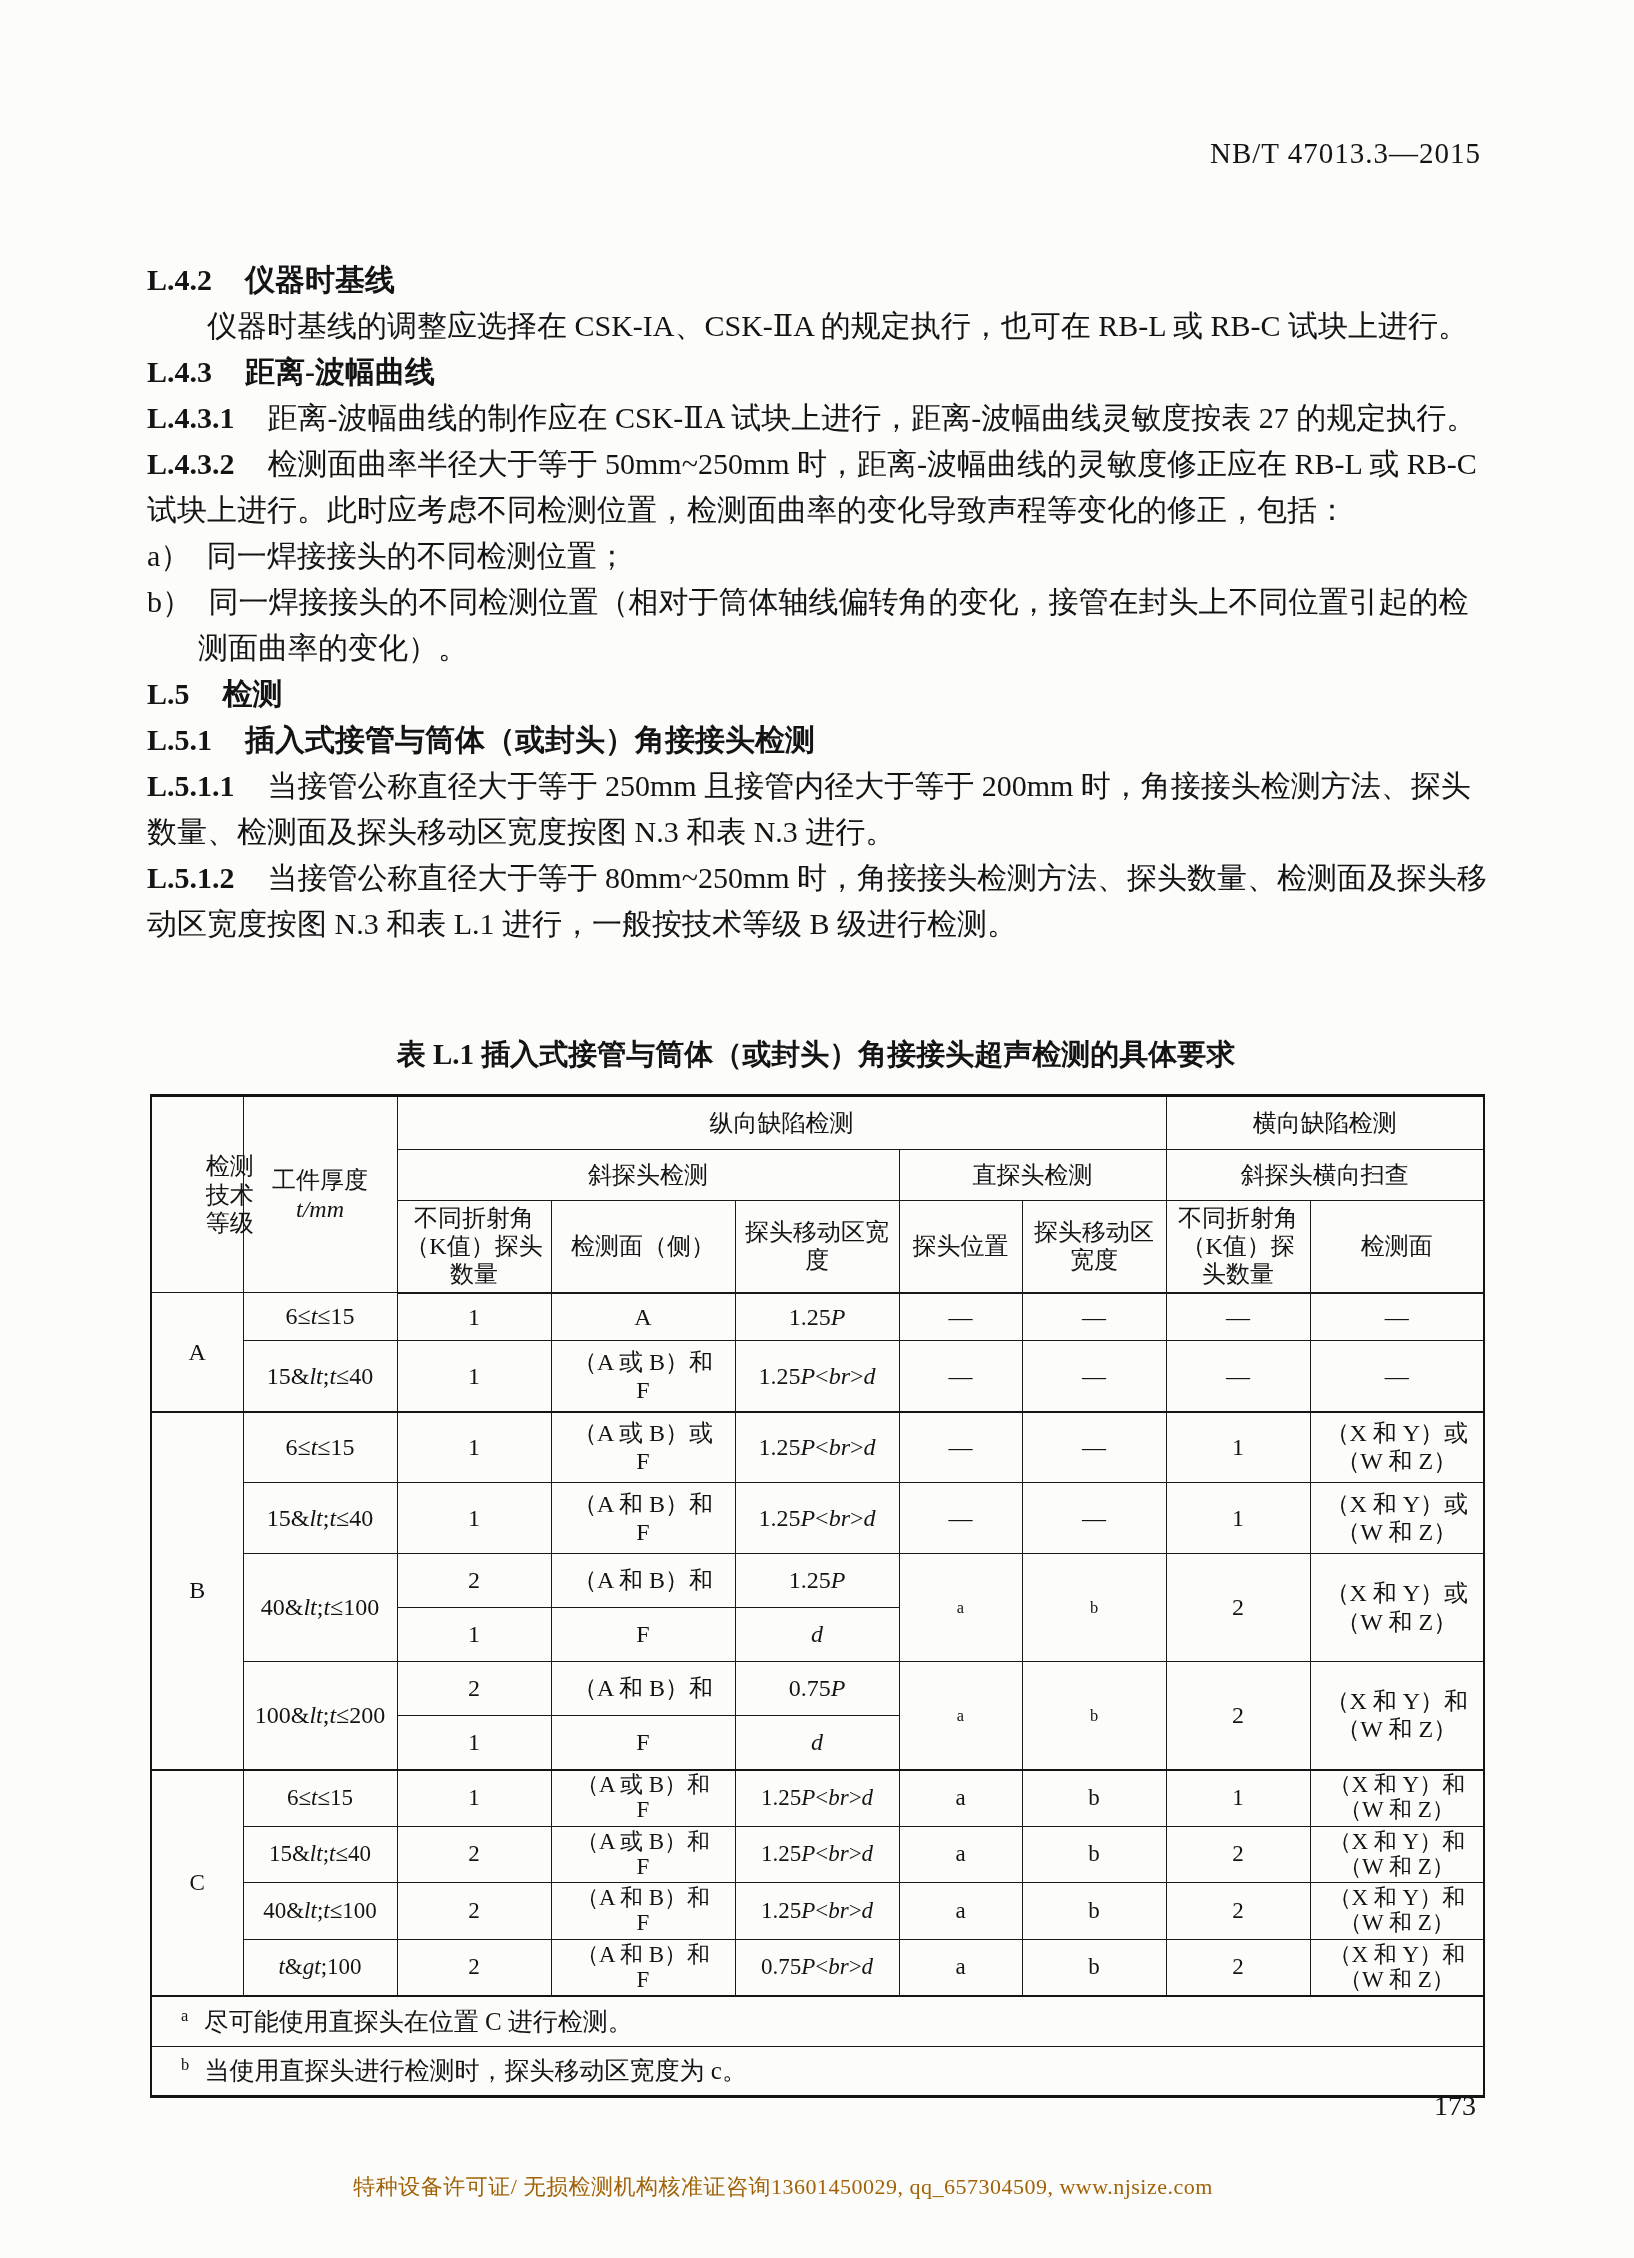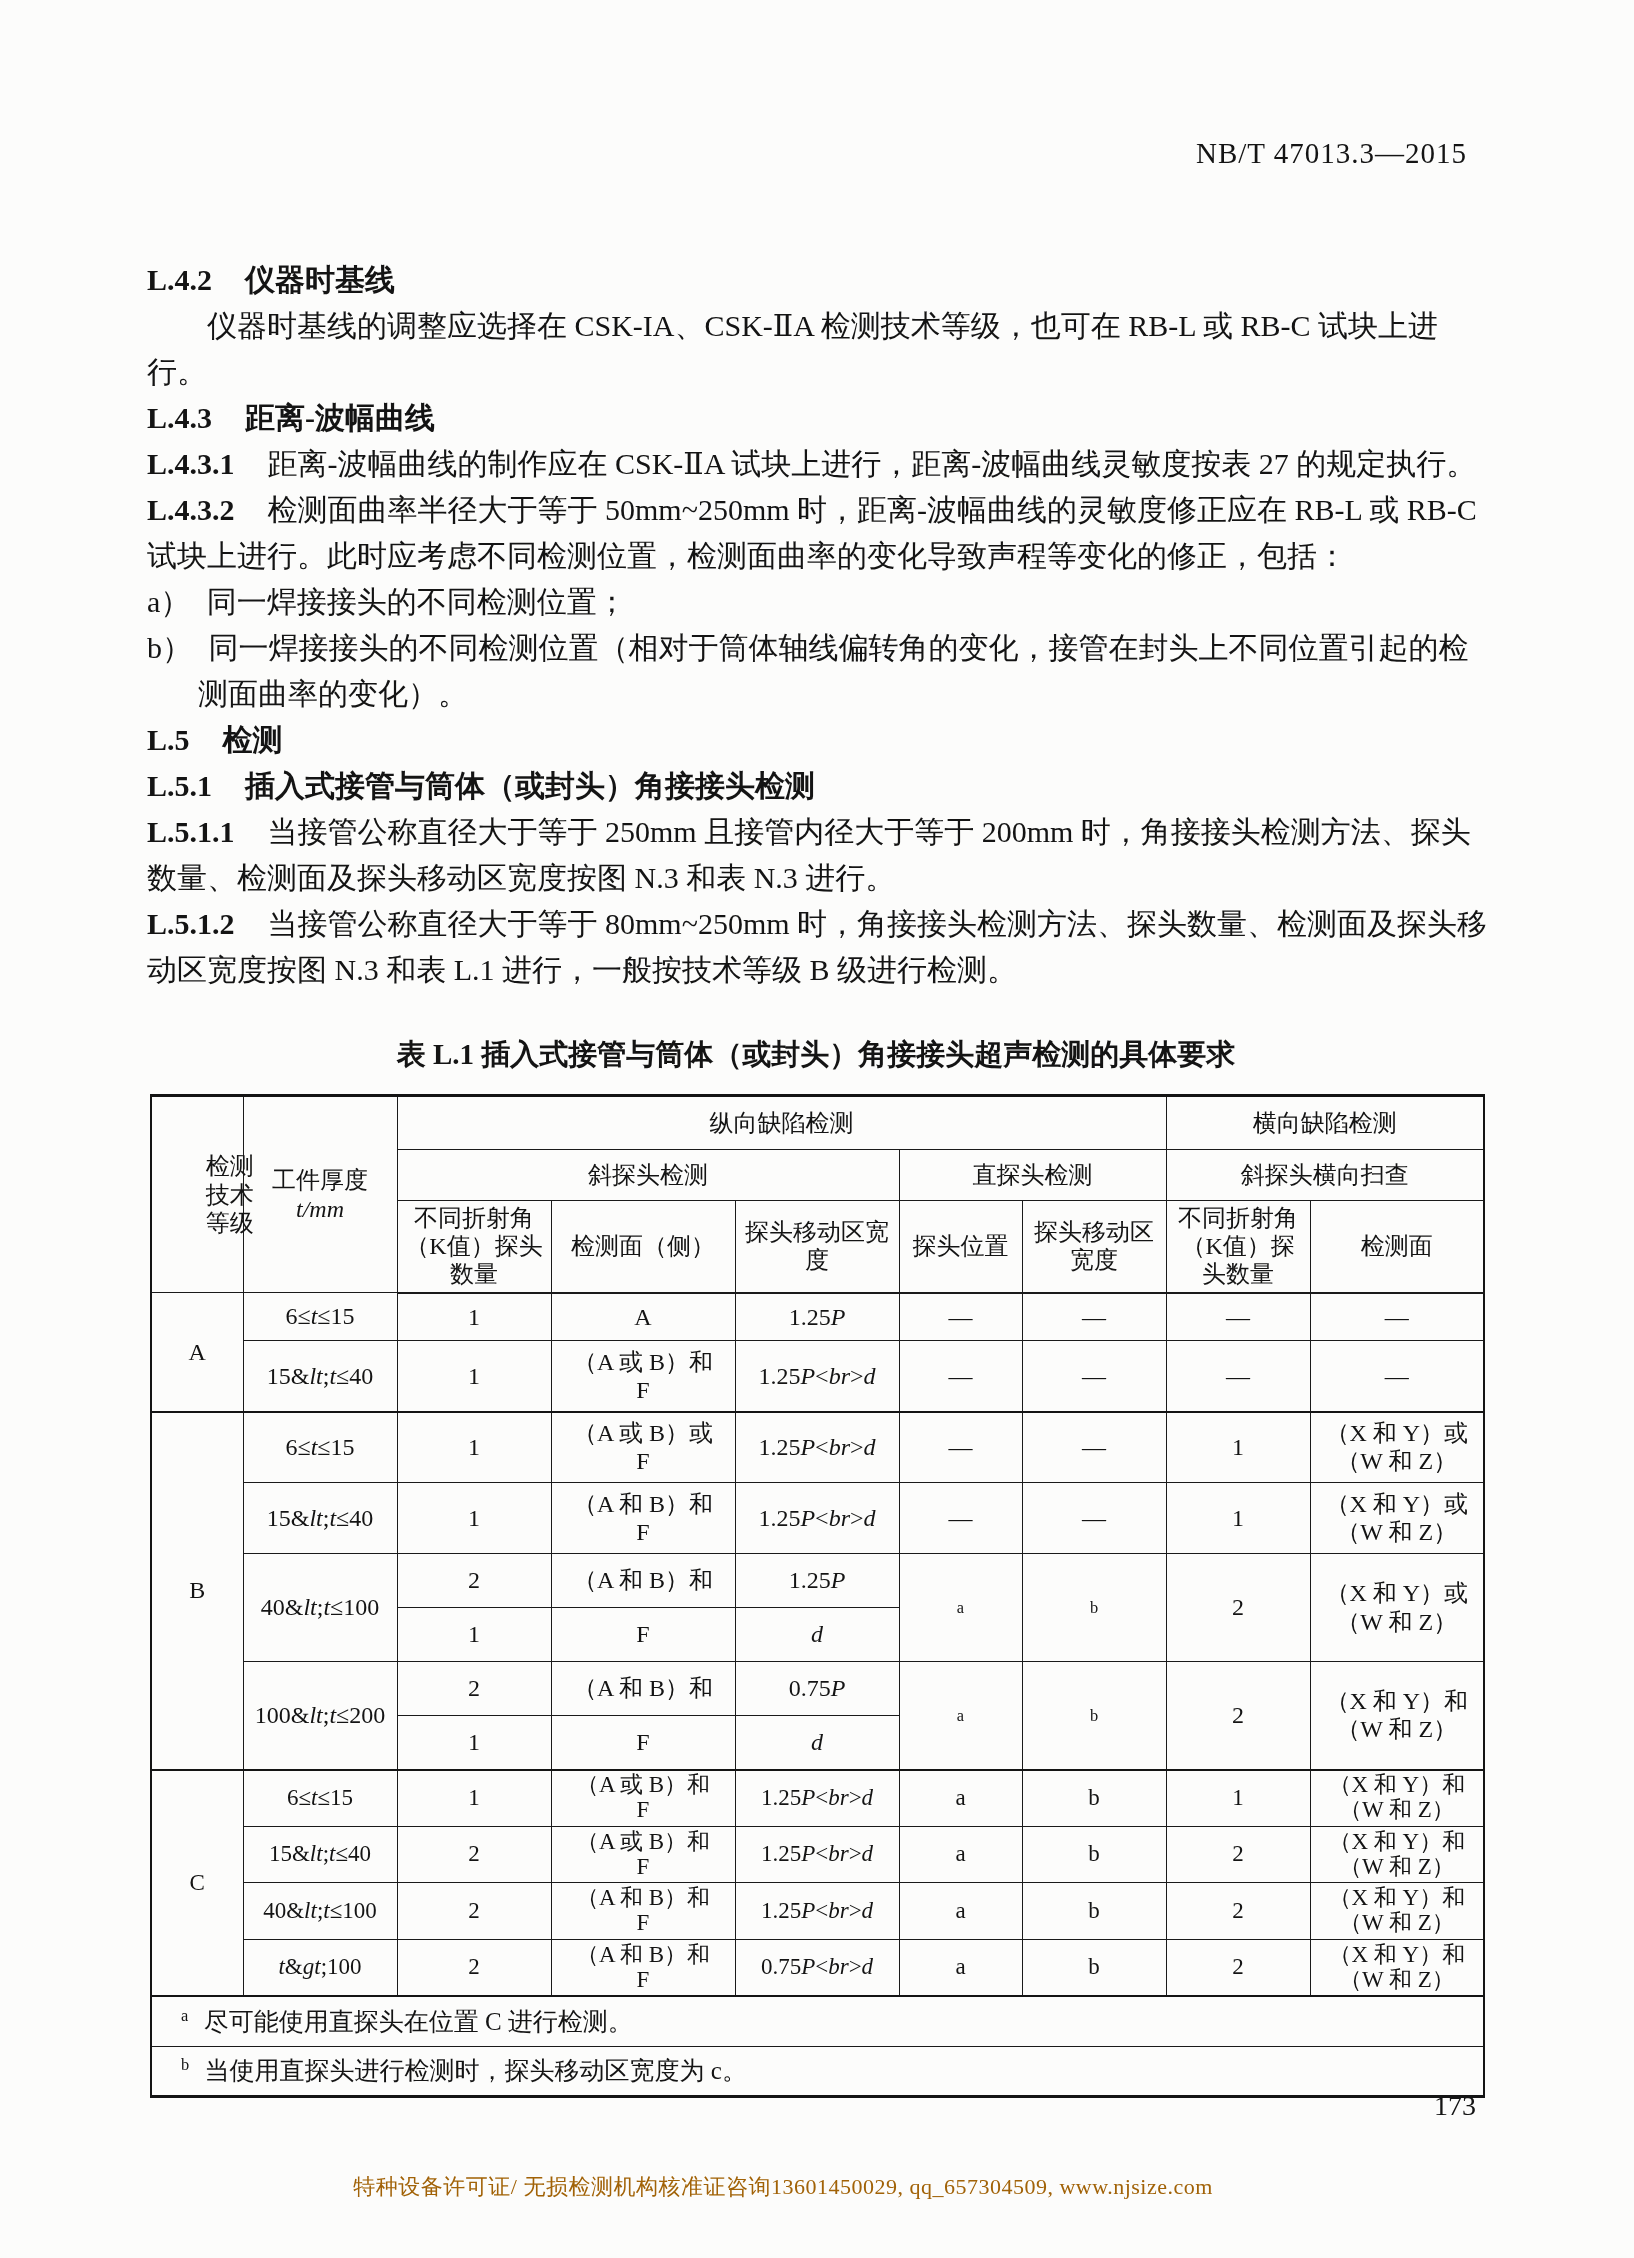--- a/index.html
+++ b/index.html
@@ -2,21 +2,21 @@
 <html><head>
 <meta charset="utf-8">
 <style>
   html,body{margin:0;padding:0;background:#e9e9e9;}
   .page{
     position:relative;width:1635px;height:2258px;margin:0 auto;
     background:#fcfcfb;color:#141414;
     font-family:"Liberation Serif","DejaVu Serif",serif;
     overflow:hidden;
   }
-  .doc-header{position:absolute;top:137px;right:168px;font-size:29px;letter-spacing:1px;}
+  .doc-header{position:absolute;top:137px;right:154px;font-size:29px;letter-spacing:1px;}
   .content{position:absolute;top:257px;left:147px;width:1344px;font-size:30px;line-height:46px;}
   .content p{margin:0;}
   .heading{font-weight:bold;}
   .num{font-weight:bold;margin-top:8px;}
   .gap{display:inline-block;width:1.1em;}
   .gap-sm{display:inline-block;width:0.55em;}
   .indent{text-indent:2em;}
   .list-item{margin-left:1.3em;padding-left:1.7em;text-indent:-1.7em;}
   .mt-lg{margin-top:25px;}
   .mt-md{margin-top:15.4px;}
@@ -53,21 +53,21 @@
 </style>
 </head>
 <body>
 
 <div class="page">
 
   <div class="doc-header">NB/T 47013.3—2015</div>
 
   <div class="content">
     <p class="heading"><span class="num">L.4.2</span><span class="gap"></span><span>仪器时基线</span></p>
-    <p class="indent">仪器时基线的调整应选择在 CSK-IA、CSK-ⅡA 检测技术等级，也可在 RB-L 或 RB-C 试块上进行。</p>
+    <p class="indent">仪器时基线的调整应选择在 CSK-IA、CSK-ⅡA 的规定执行，也可在 RB-L 或 RB-C 试块上进行。</p>
     <p class="heading"><span class="num">L.4.3</span><span class="gap"></span><span>距离-波幅曲线</span></p>
     <p><span class="num">L.4.3.1</span><span class="gap"></span><span>距离-波幅曲线的制作应在 CSK-ⅡA 试块上进行，距离-波幅曲线灵敏度按表 27 的规定执行。</span></p>
     <p><span class="num">L.4.3.2</span><span class="gap"></span><span>检测面曲率半径大于等于 50mm~250mm 时，距离-波幅曲线的灵敏度修正应在 RB-L 或 RB-C 试块上进行。此时应考虑不同检测位置，检测面曲率的变化导致声程等变化的修正，包括：</span></p>
     <p class="list-item"><span>a）</span><span class="gap-sm"></span><span>同一焊接接头的不同检测位置；</span></p>
     <p class="list-item"><span>b）</span><span class="gap-sm"></span><span>同一焊接接头的不同检测位置（相对于筒体轴线偏转角的变化，接管在封头上不同位置引起的检测面曲率的变化）。</span></p>
     <p class="heading mt-lg"><span class="num">L.5</span><span class="gap"></span><span>检测</span></p>
     <p class="heading mt-md"><span class="num">L.5.1</span><span class="gap"></span><span>插入式接管与筒体（或封头）角接接头检测</span></p>
     <p><span class="num">L.5.1.1</span><span class="gap"></span><span>当接管公称直径大于等于 250mm 且接管内径大于等于 200mm 时，角接接头检测方法、探头数量、检测面及探头移动区宽度按图 N.3 和表 N.3 进行。</span></p>
     <p><span class="num">L.5.1.2</span><span class="gap"></span><span>当接管公称直径大于等于 80mm~250mm 时，角接接头检测方法、探头数量、检测面及探头移动区宽度按图 N.3 和表 L.1 进行，一般按技术等级 B 级进行检测。</span></p>
   </div>

